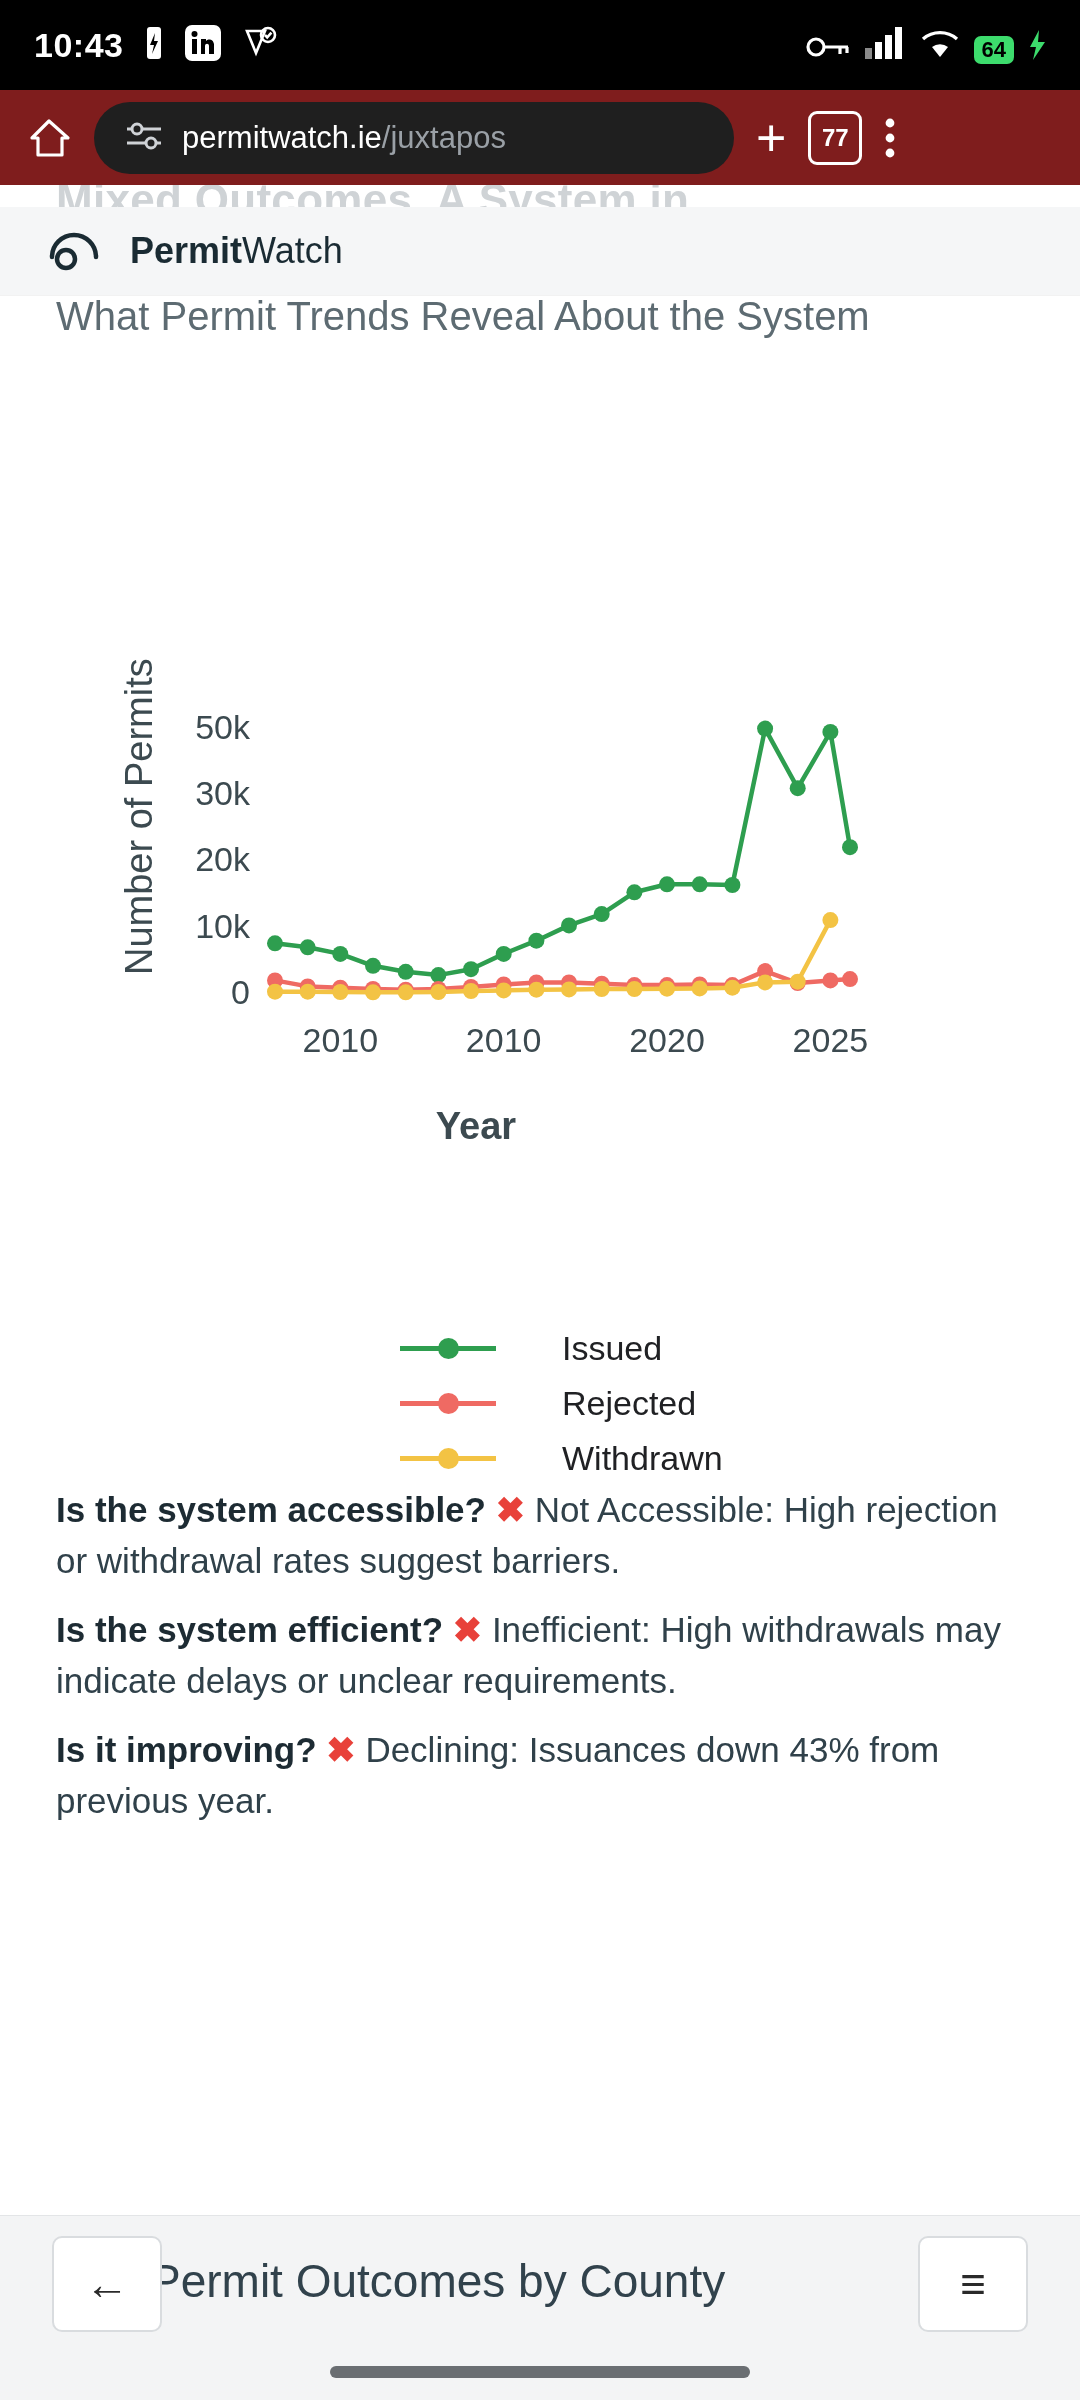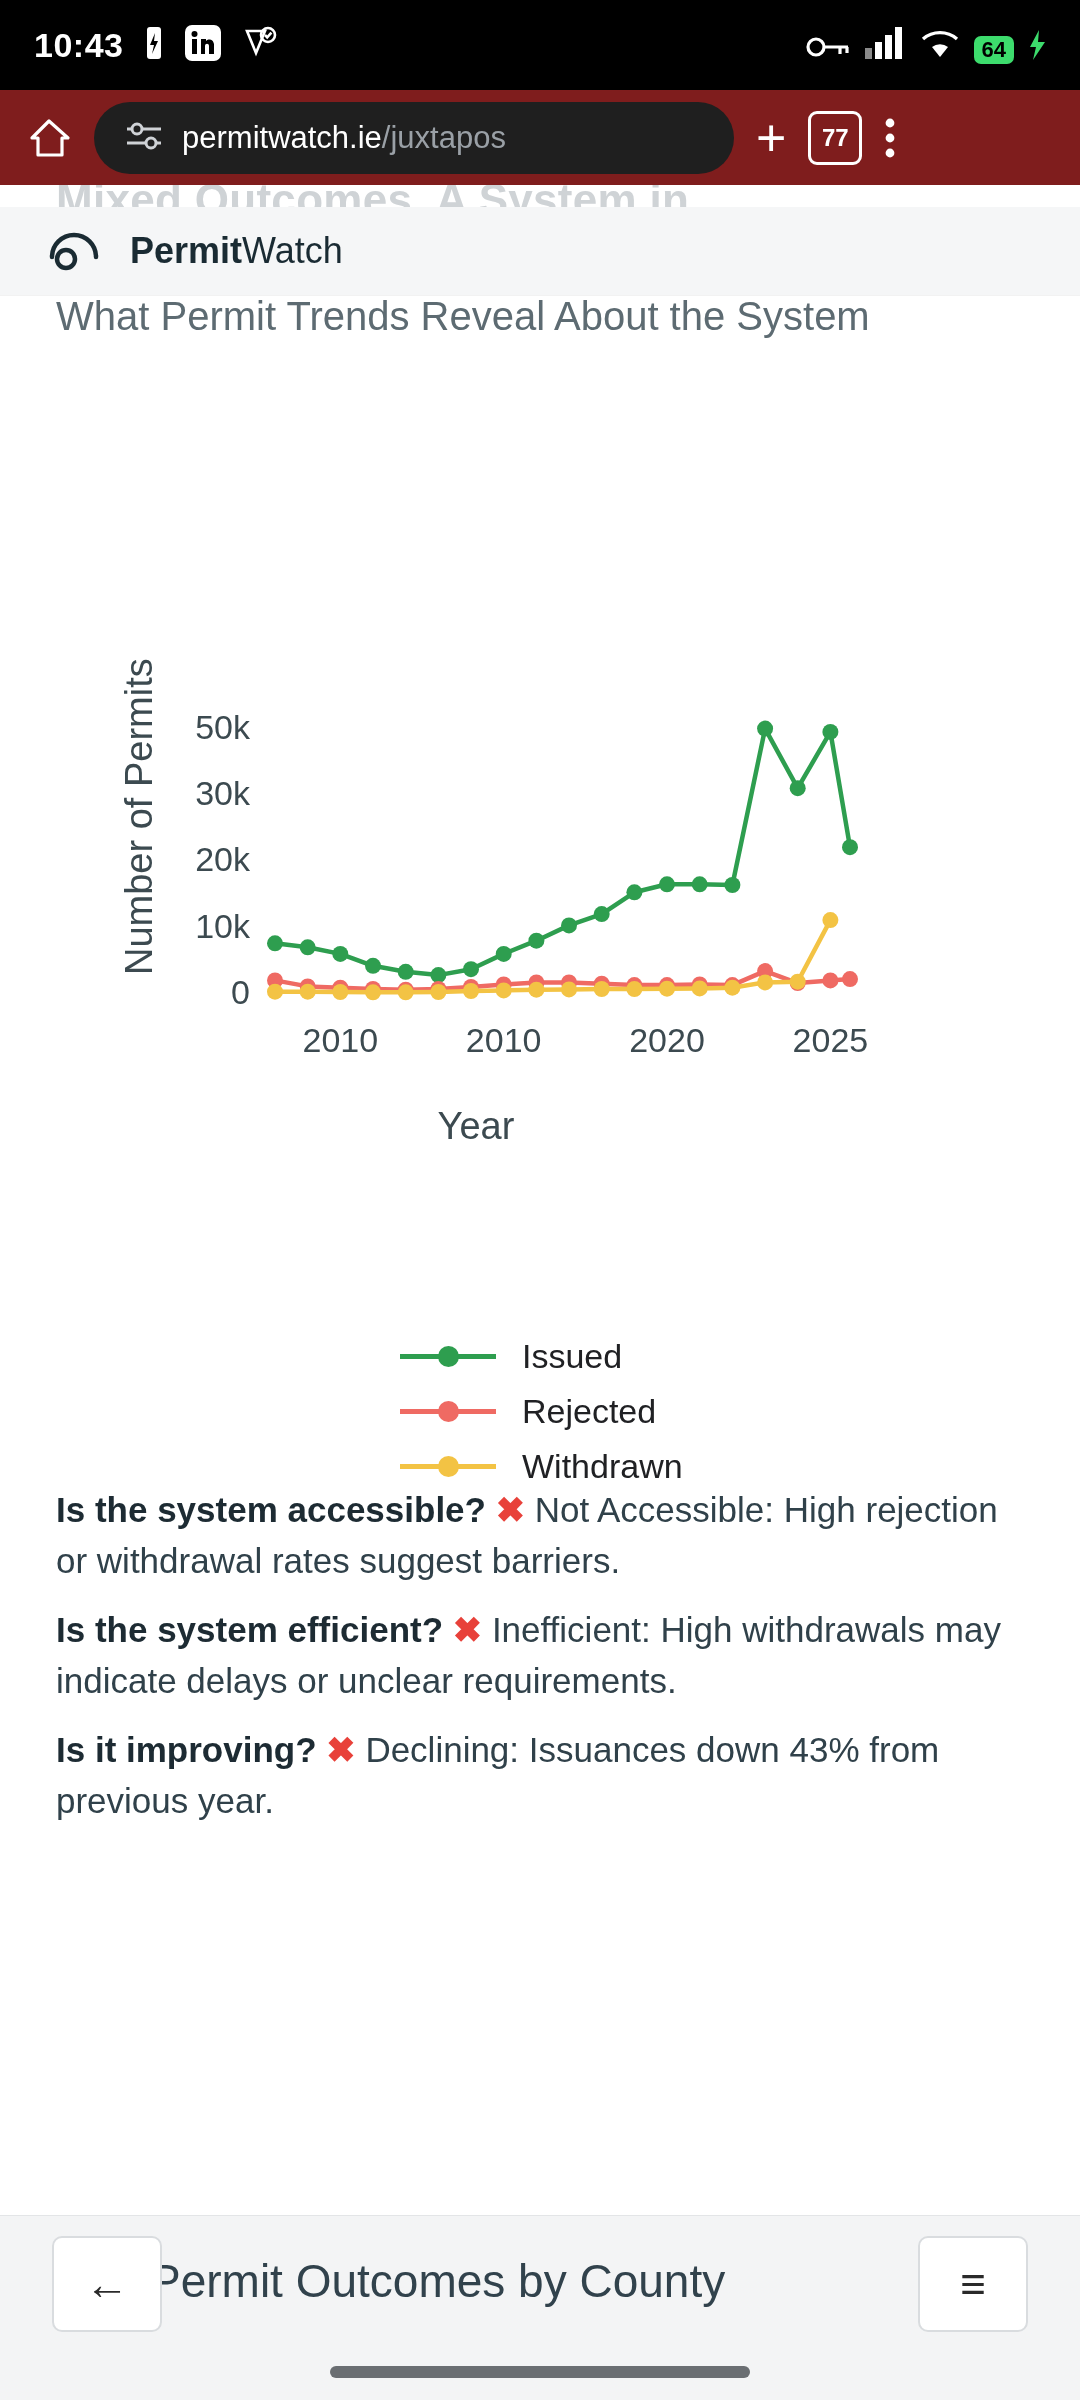--- a/index.html
+++ b/index.html
@@ -73,28 +73,28 @@
 
   
   .chartwrap { position:absolute; top:300px; left:0; width:1080px; height:780px; }
   .ylabel {
     position:absolute; left:118px; top:545px;
     transform:rotate(-90deg); transform-origin:0 0;
     font-size:38px; color:#3c4a50; white-space:nowrap;
   }
   .xlabel {
     position:absolute; top:640px; width:952px; text-align:center;
-    font-size:38px; color:#3c4a50;
+    font-size:38px; color:#3c4a50;font-weight:bold;
   }
   .ytick { position:absolute; font-size:34px; color:#3c4a50; text-align:right; width:120px; }
   .xtick { position:absolute; font-size:34px; color:#3c4a50; text-align:center; width:180px; }
 
   
   .legend { position:absolute; top:1140px; left:0; width:1080px; }
-  .legend-row { display:flex; align-items:center; justify-content:flex-start; margin:12px 0 16px 400px; }
+  .legend-row { display:flex; align-items:center; justify-content:flex-start; margin:4px 0 16px 400px;gap:40px; }
   .legend-line { width:96px; height:5px; position:relative; }
   .legend-dot {
     position:absolute; left:38px; top:-8px; width:21px; height:21px; border-radius:50%;
   }
   .legend-label { font-size:34px; color:#202124; margin-left:26px; }
 
   
   .qa { position:absolute; left:56px; width:970px; font-size:35px; line-height:1.45; color:#30414a; }
   .qa b { font-weight:700; color:#1d2b33; }
   .xmark { color:#e8413a; font-weight:700; }

